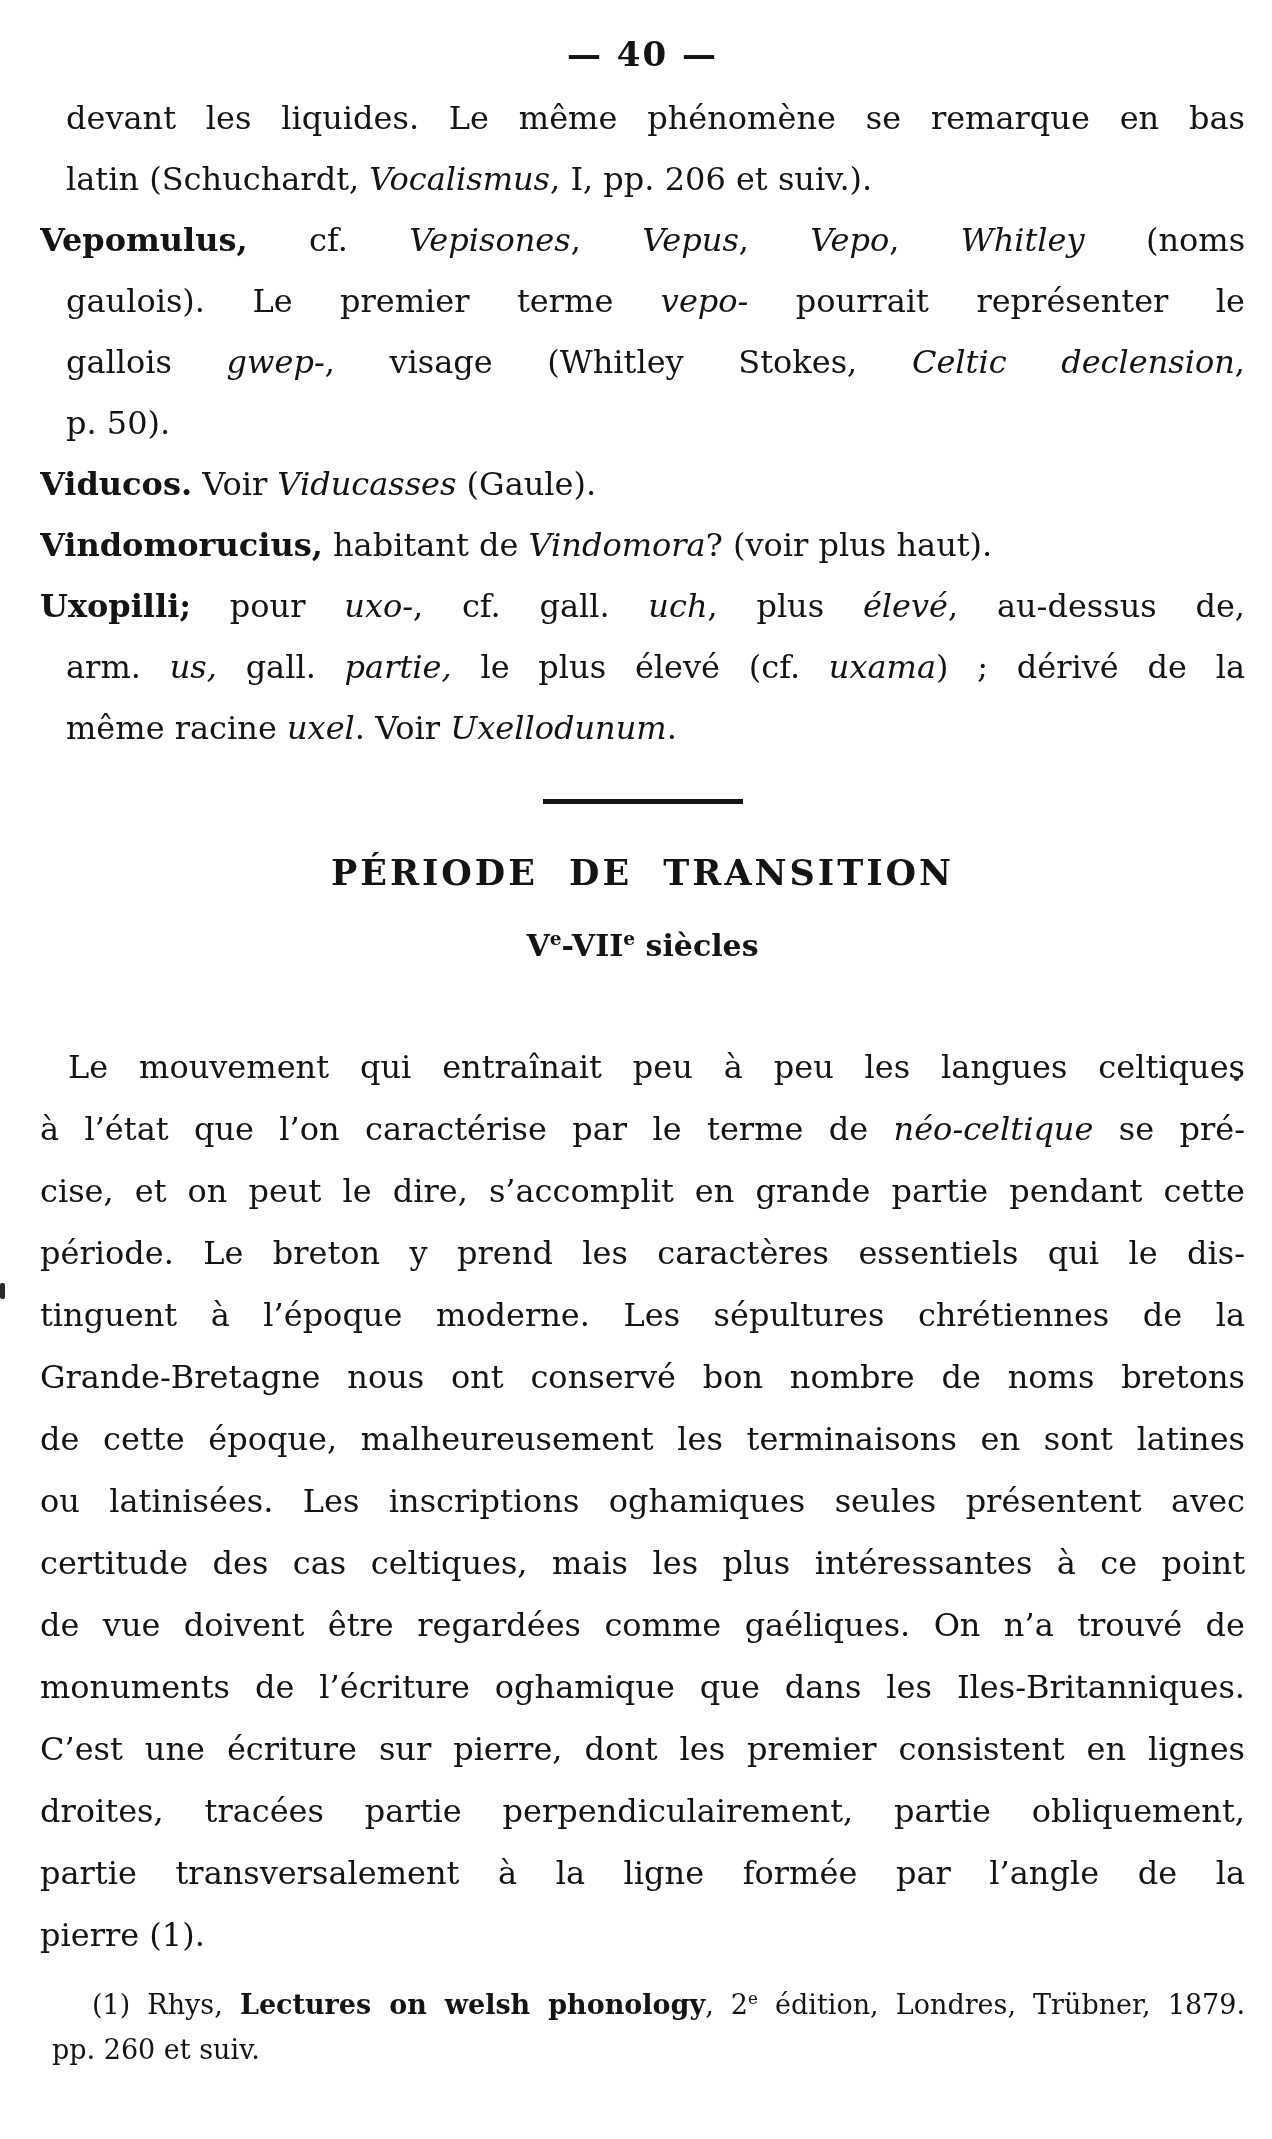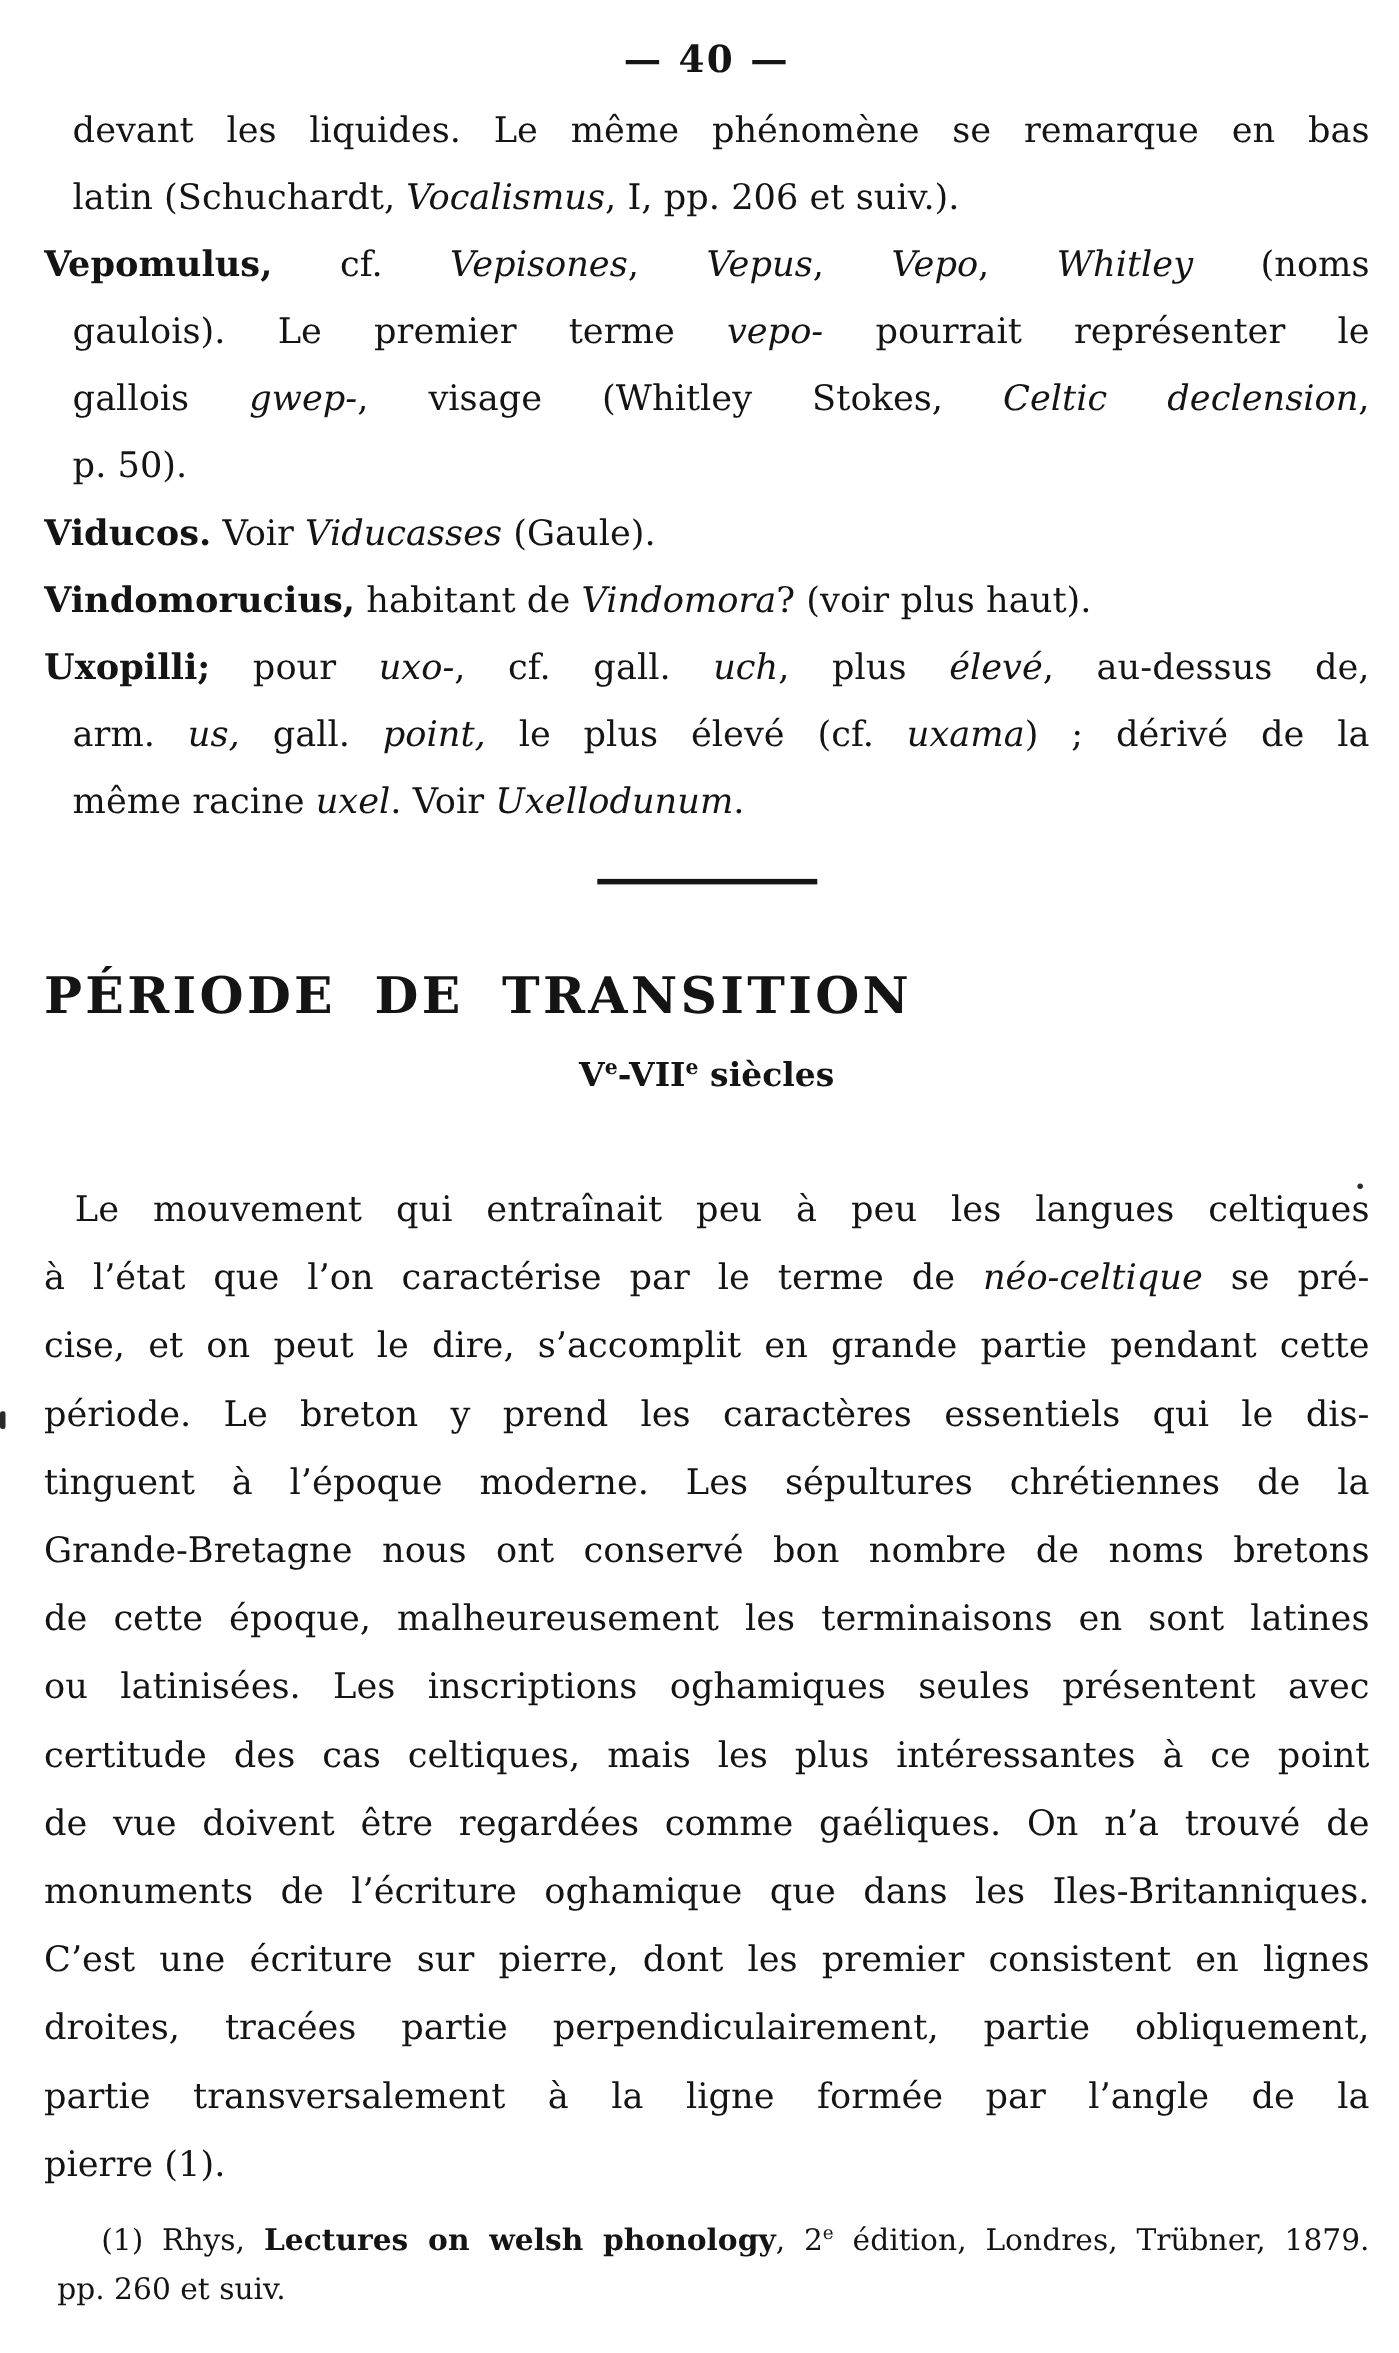--- a/index.html
+++ b/index.html
@@ -26,22 +26,22 @@
   .block .line{margin-left:26px;}
   .block.entry .line.first{margin-left:0;}
   .run-r{font-style:normal;font-weight:normal;}
   .run-b{font-weight:bold;}
   .run-i{font-style:italic;}
   .run-bi{font-weight:bold;}
   .run-sup{vertical-align:super;font-size:0.62em;line-height:0;}
   .run-bsup{vertical-align:super;font-size:0.62em;line-height:0;font-weight:bold;}
   .divider{margin:40px auto 0;width:200px;height:5px;background:#151515;}
   .heading{
-    margin:78px 0 0;
-    font-size:46px;font-weight:bold;
+    margin:46px 0 0;text-align:center;
+    font-size:35px;font-weight:bold;
     letter-spacing:3px;word-spacing:16px;line-height:46px;
   }
   .subheading{margin:30px 0 0;font-size:30px;font-weight:bold;}
   .subheading .line{text-align:center;text-align-last:center;line-height:40px;height:40px;}
   .body-para{margin-top:70px;font-size:32px;}
   .body-para .line{line-height:62px;height:62px;}
   .body-para .line.first{text-indent:28px;}
   .footnote{margin:16px 0 0 12px;width:1193px;font-size:27px;}
   .footnote .line{line-height:45px;height:45px;}
   .footnote .line.first{text-indent:40px;}
@@ -69,21 +69,21 @@
           <div class="line last"><span class="run-r">p. 50).</span></div>
         </div>
         <div class="block entry">
           <div class="line first last"><span class="run-b">Viducos.</span><span class="run-r"> Voir </span><span class="run-i">Viducasses</span><span class="run-r"> (Gaule).</span></div>
         </div>
         <div class="block entry">
           <div class="line first last"><span class="run-b">Vindomorucius,</span><span class="run-r"> habitant de </span><span class="run-i">Vindomora</span><span class="run-r">? (voir plus haut).</span></div>
         </div>
         <div class="block entry">
           <div class="line first"><span class="run-b">Uxopilli;</span><span class="run-r"> pour </span><span class="run-i">uxo-</span><span class="run-r">, cf. gall. </span><span class="run-i">uch</span><span class="run-r">, plus </span><span class="run-i">élevé</span><span class="run-r">, au-dessus de,</span></div>
-          <div class="line"><span class="run-r">arm. </span><span class="run-i">us,</span><span class="run-r"> gall. </span><span class="run-i">point,</span><span class="run-r"> le plus élevé (cf. </span><span class="run-i">uxama</span><span class="run-r">) ; dérivé de la</span></div>
+          <div class="line"><span class="run-r">arm. </span><span class="run-i">us,</span><span class="run-r"> gall. </span><span class="run-i">partie,</span><span class="run-r"> le plus élevé (cf. </span><span class="run-i">uxama</span><span class="run-r">) ; dérivé de la</span></div>
           <div class="line last"><span class="run-r">même racine </span><span class="run-i">uxel</span><span class="run-r">. Voir </span><span class="run-i">Uxellodunum</span><span class="run-r">.</span></div>
         </div>
       </div>
 
     <div class="divider"></div>
 
     <h1 class="heading">PÉRIODE DE TRANSITION</h1>
 
     <h2 class="subheading">
         <div class="line first last"><span class="run-b">V</span><span class="run-bsup">e</span><span class="run-b">-VII</span><span class="run-bsup">e</span><span class="run-b"> siècles</span></div>

